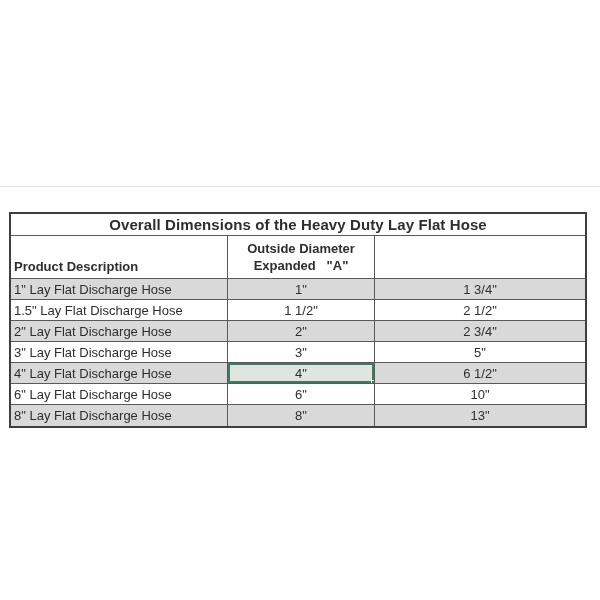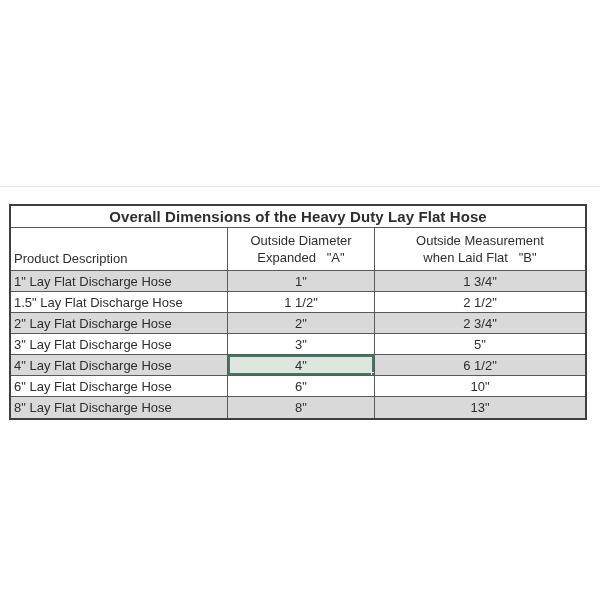--- a/index.html
+++ b/index.html
@@ -9,21 +9,21 @@
     background: #ffffff;
     overflow: hidden;
     font-family: "Liberation Sans", sans-serif;
   }
   .ghost-line {
     position: absolute; left: 0; top: 186px;
     width: 600px; height: 1px;
     background: #e4e4e4;
   }
   .hose-table {
-    position: absolute; left: 9px; top: 204px;
+    position: absolute; left: 9px; top: 212px;
     width: 578px;
     box-sizing: border-box;
     border: 2px solid var(--table-border, #3f3f3f);
     background: #ffffff;
     color: var(--text, #2e2e2e);
   }
   .row { display: flex; box-sizing: border-box; }
   .title-row {
     height: 22px;
     border-bottom: 1px solid var(--grid-line, #595959);
@@ -33,21 +33,21 @@
   .header-row {
     height: 43px;
     border-bottom: 1px solid var(--grid-line, #595959);
   }
   .cell { box-sizing: border-box; overflow: hidden; }
   .c1 { width: 217px; }
   .c2 { width: 147px; }
   .c3 { flex: 1; }
   .c1, .c2 { border-right: 1px solid var(--grid-line, #595959); }
   .header-cell {
-    font-weight: normal; font-size: 13px; line-height: 17px;
+    font-weight: bold; font-size: 13px; line-height: 17px;
     display: flex; flex-direction: column;
     justify-content: center; align-items: center;
   }
   .product-hdr {
     justify-content: flex-end; align-items: flex-start;
     padding: 0 0 3px 3px;
   }
   .hdr-line { white-space: pre; }
   .body-row {
     height: 21px;
@@ -86,24 +86,20 @@
     </div>
 
     <div class="row header-row">
       <div class="cell c1 header-cell product-hdr">
         <span class="hdr-line">Product Description</span>
       </div>
       <div class="cell c2 header-cell">
         <span class="hdr-line">Outside Diameter</span>
         <span class="hdr-line">Expanded   "A"</span>
       </div>
-      <div class="cell c3 header-cell">
-        <span class="hdr-line">Outside Measurement</span>
-        <span class="hdr-line">when Laid Flat   "B"</span>
-      </div>
     </div>
 
     <div id="table-body" style="display:contents">
   <div class="row body-row shaded">
     <div class="cell c1 desc">1" Lay Flat Discharge Hose</div>
     <div class="cell c2 val">1"</div>
     <div class="cell c3 val">1 3/4"</div>
   </div>
 
   <div class="row body-row">

